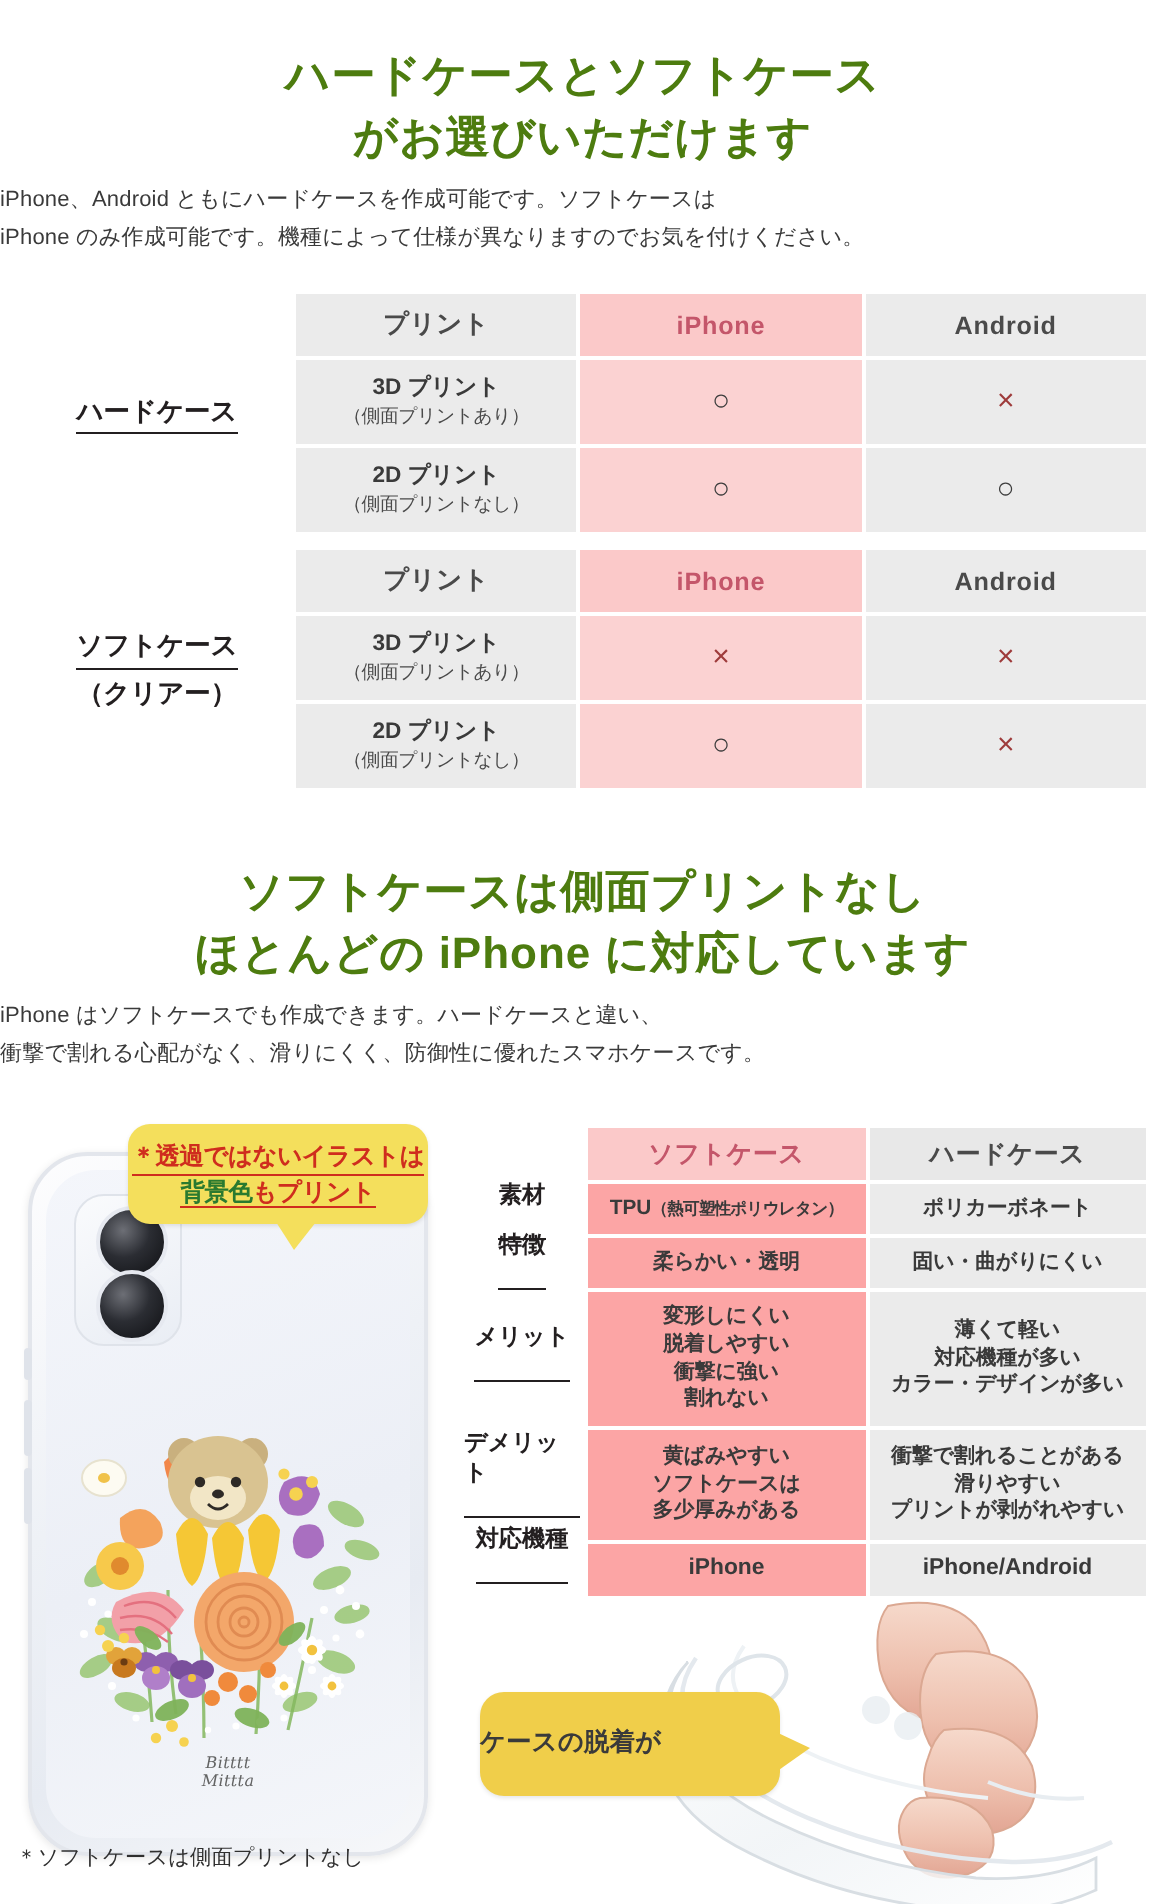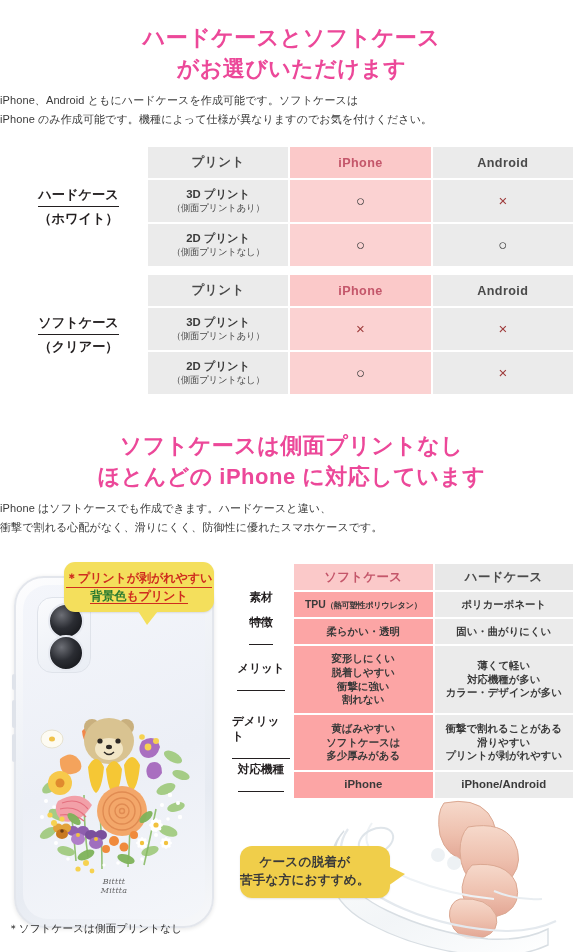--- a/index.html
+++ b/index.html
@@ -7,21 +7,21 @@
     width:583px;height:952px;position:relative;overflow:hidden;
     background:#ffffff;
     font-family:"Liberation Sans","DejaVu Sans",sans-serif;
     color:#231f20;
     -webkit-font-smoothing:antialiased;
   }
   .sec{position:absolute;left:0;width:583px;}
 
   
   .headline{
-    text-align:center;font-weight:bold;color:#ec4899;
+    text-align:center;font-weight:bold;color:#4d7c0f;
     font-size:22px;line-height:1.42;letter-spacing:.5px;
   }
   .lead{
     color:#3a3a3a;
     font-size:11px;line-height:1.72;letter-spacing:.1px;
   }
 
   
   .tbl-wrap{position:absolute;display:flex;align-items:center;}
   .rowlabel{
@@ -144,21 +144,20 @@
 <div class="sec" style="top:91px;">
   <div class="lead">
     <div>iPhone、Android ともにハードケースを作成可能です。ソフトケースは</div>
     <div>iPhone のみ作成可能です。機種によって仕様が異なりますのでお気を付けください。</div>
   </div>
 </div>
 
 <div class="tbl-wrap" style="left:10px;top:146px;">
   <div class="rowlabel">
     <span class="u">ハードケース</span>
-    <span class="sub">（ホワイト）</span>
   </div>
   <table class="cmp">
     <tbody>
         <tr>
       <th class="gray hd">プリント</th>
       <th class="pink-h hd ip">iPhone</th>
       <th class="gray hd">Android</th>
     </tr>
     <tr>
       <td class="gray cell">
@@ -394,21 +393,21 @@
       <div class="sig">
         <div>Bitttt</div>
         <div>Mittta</div>
       </div>
     </div>
   </div>
 </div>
 
 <div class="callout" id="callout-print">
   <div>
-    <div class="u">＊プリントが剥がれやすい</div>
+    <div class="u">＊透過ではないイラストは</div>
     <div><span class="u t2">背景色</span><span class="u t3">もプリント</span></div>
   </div>
 </div>
 
 <div class="spec-labels">
   <div class="spec-lb" style="height:29px;"></div>
   <div class="spec-lb" style="height:25px;">
       <span>素材</span>
     </div>
   <div class="spec-lb" style="height:25px;">
@@ -495,17 +494,16 @@
         <circle cx="120" cy="60" r="7"></circle>
           <circle cx="136" cy="68" r="7"></circle>
       </g>
     </g>
   </svg>
 </div>
 
 <div class="callout" id="callout-remove">
   <div>
     <div>ケースの脱着が</div>
-    <div>苦手な方におすすめ。</div>
   </div>
 </div>
 
 <div class="caption">＊ソフトケースは側面プリントなし</div>
 
 </body></html>

